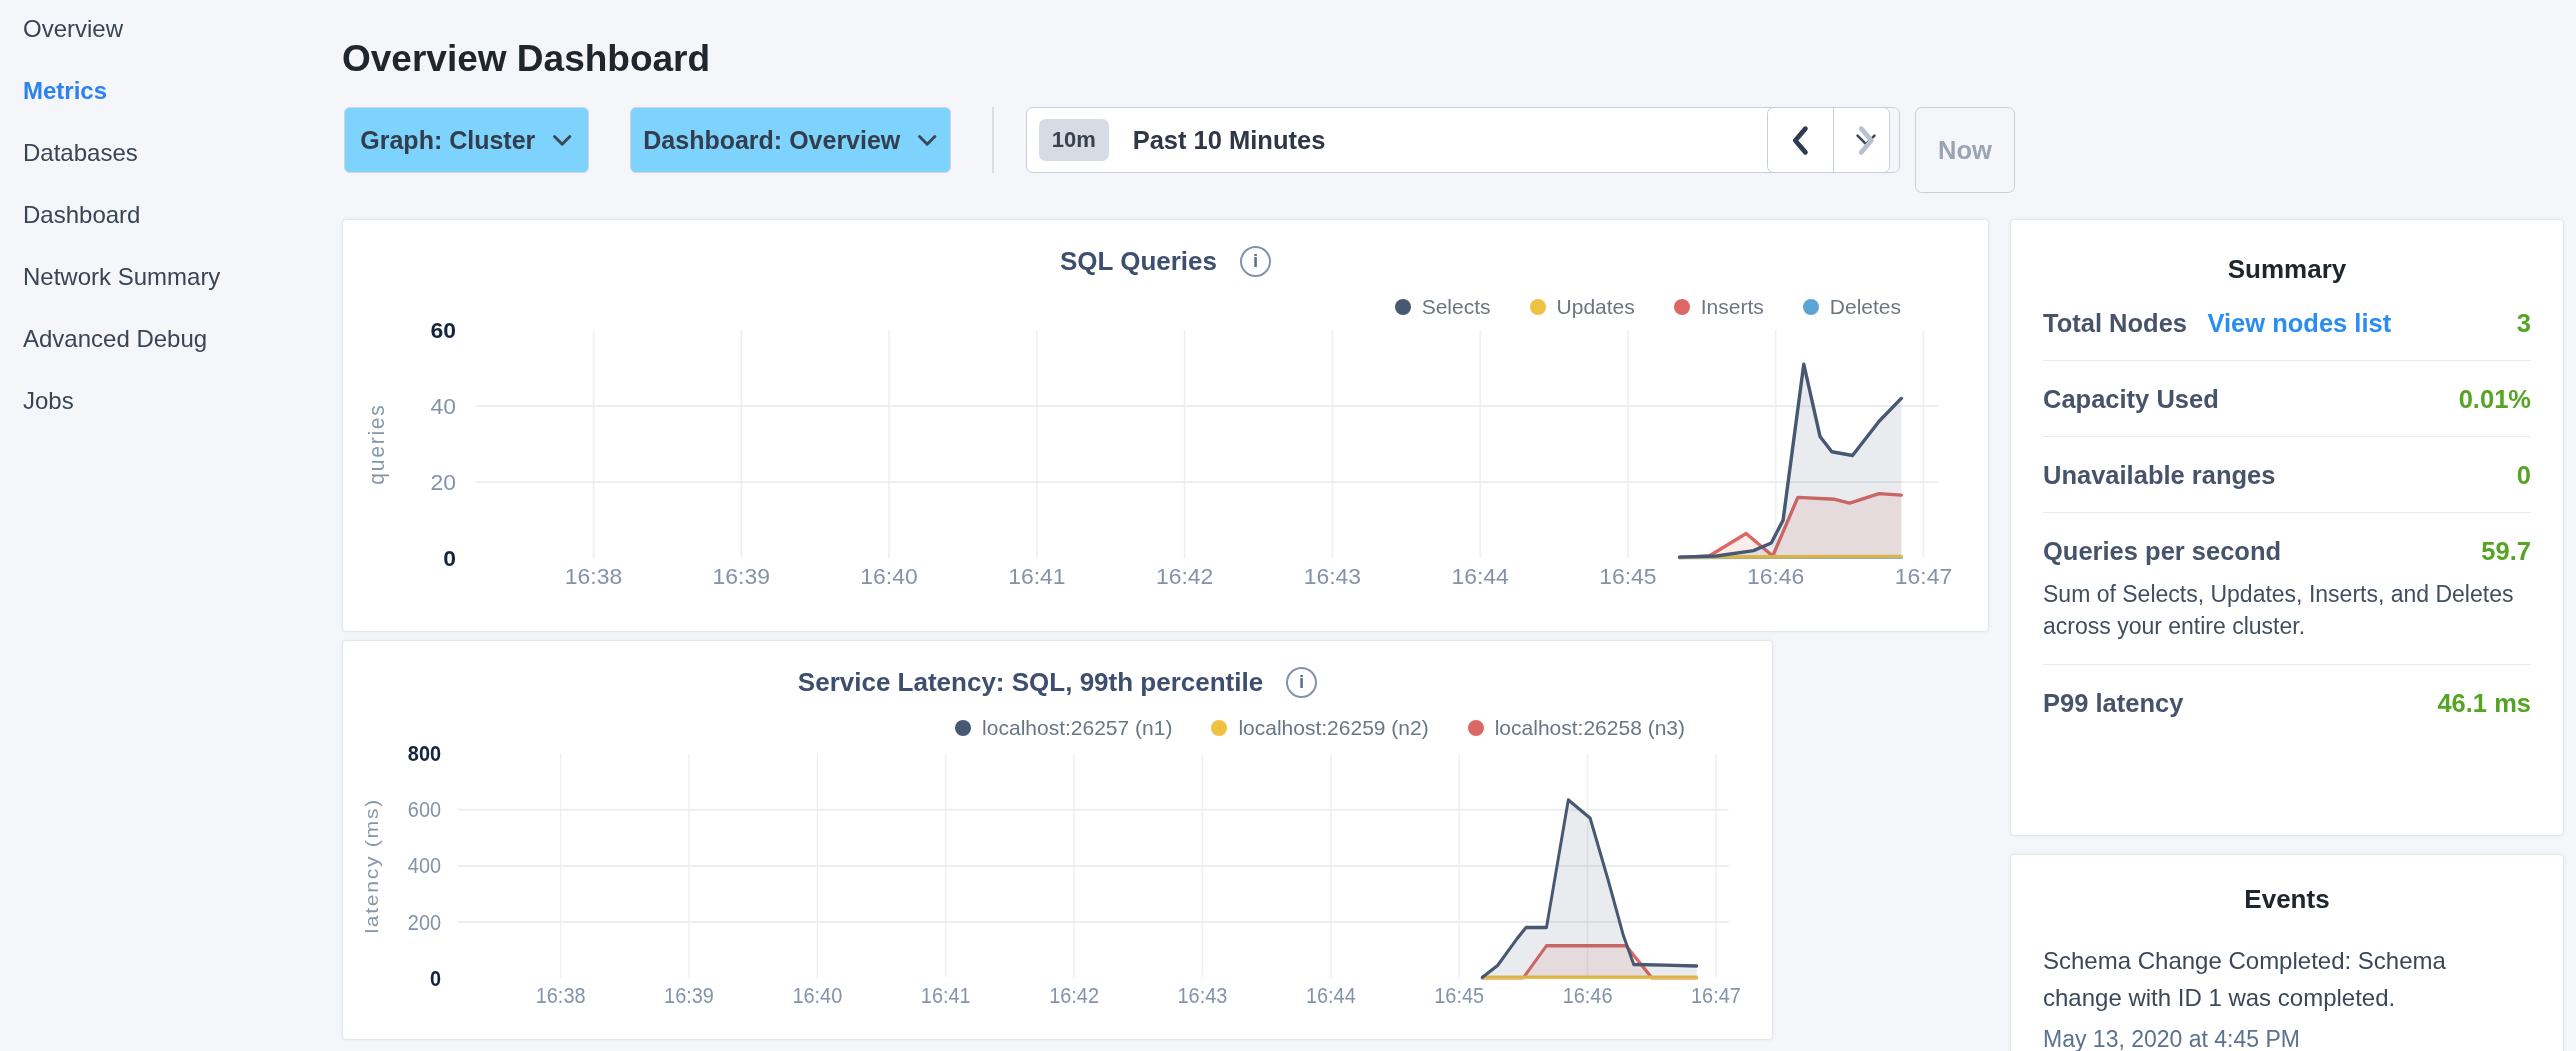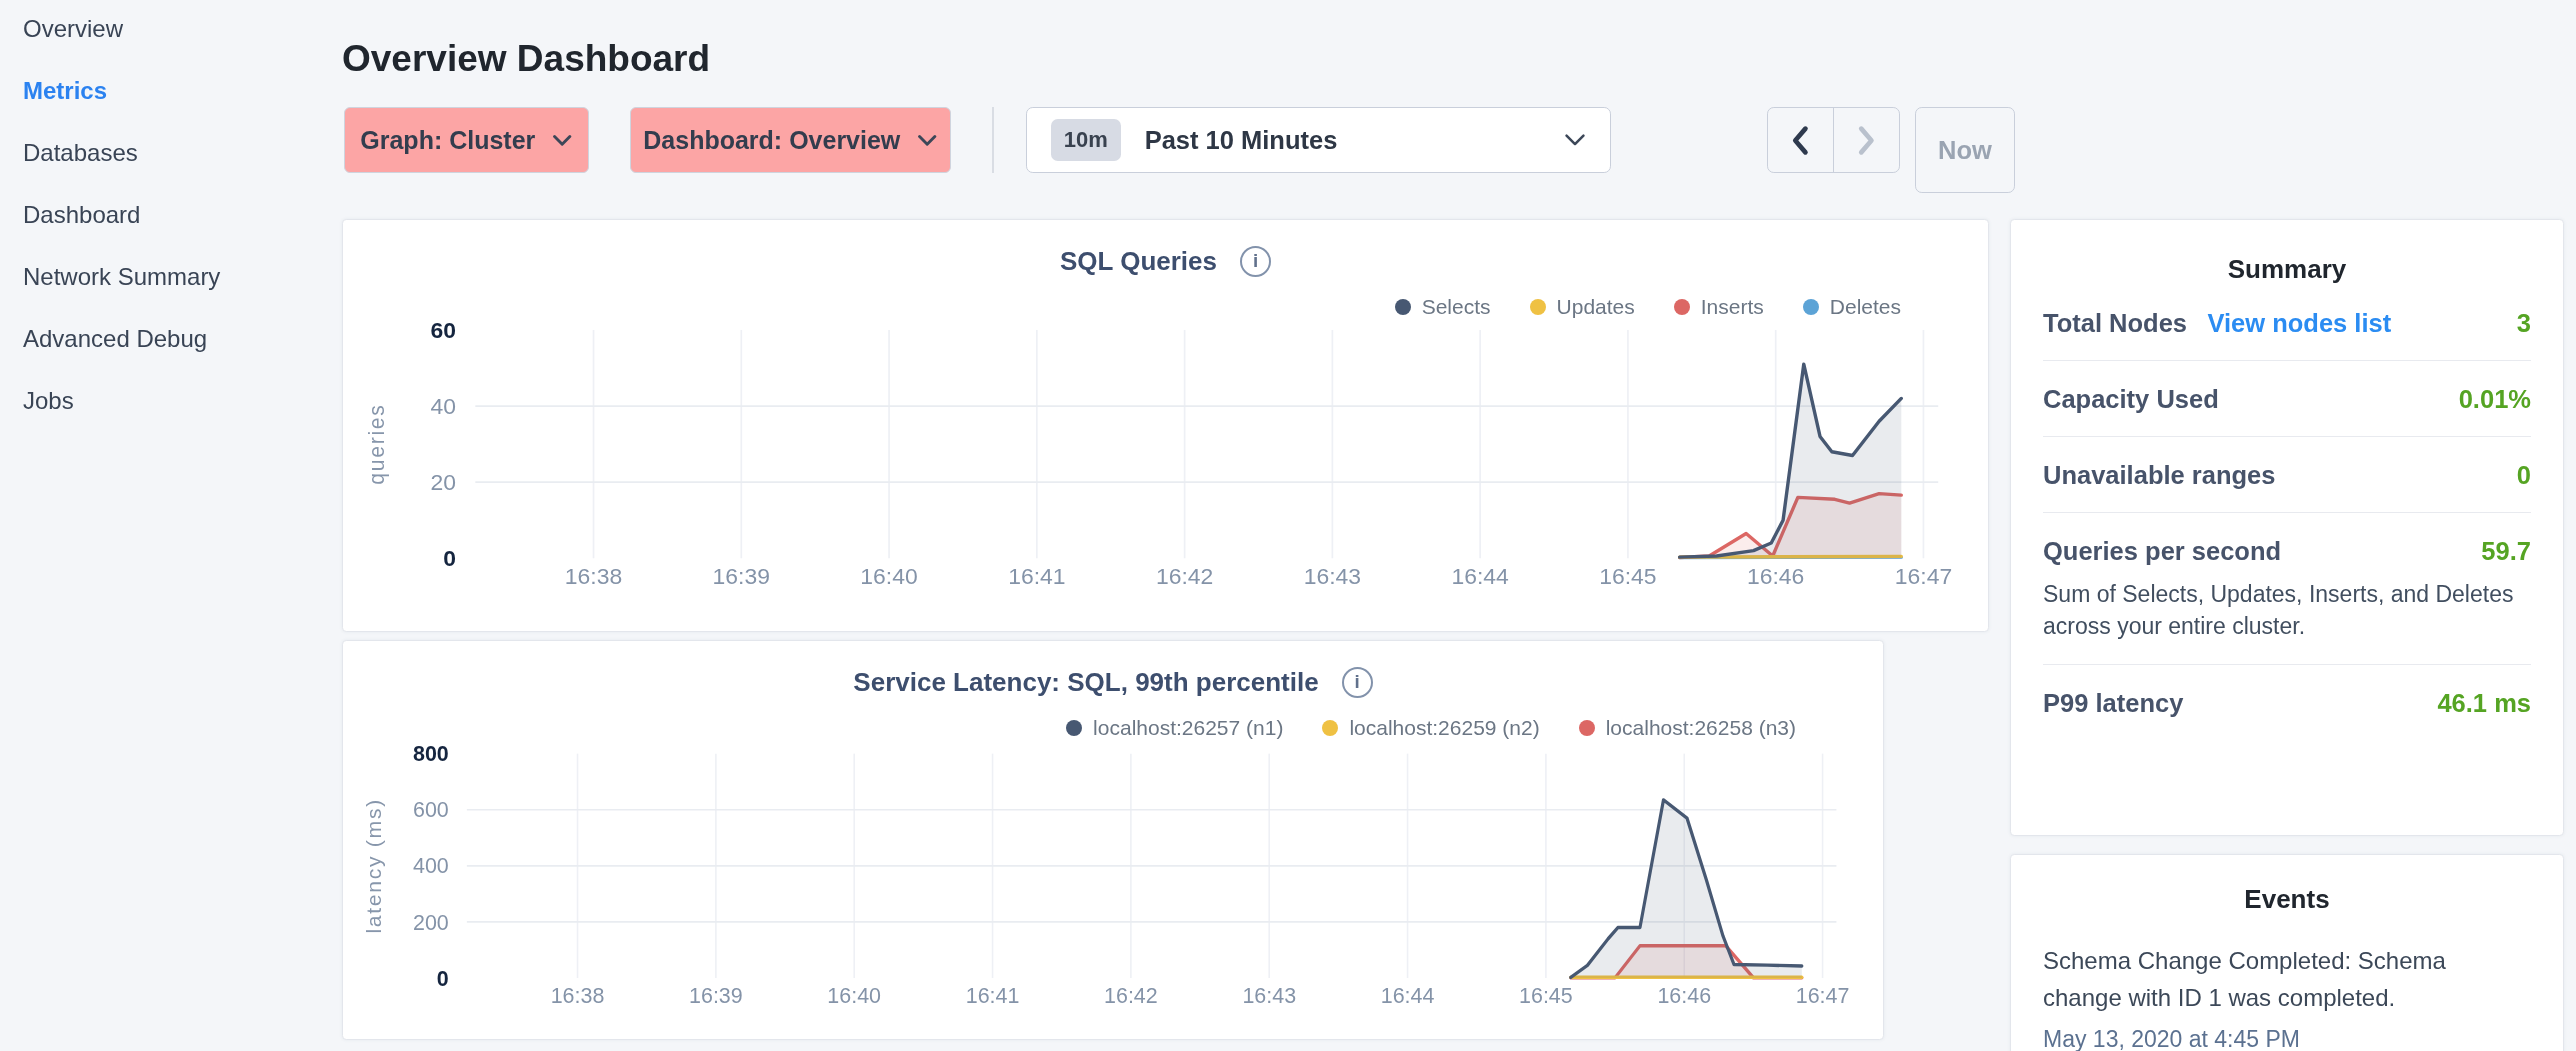--- a/index.html
+++ b/index.html
@@ -9,40 +9,40 @@
     background:#f4f6f9;
     font-family:"Liberation Sans", sans-serif;
     color:#394455;
   }
   
   .sidebar { position:absolute; left:0; top:-1.7px; width:342px; }
   .nav-item { height:62px; line-height:62px; padding-left:23px; font-size:24px; color:#394455; cursor:pointer; }
   .nav-item.active { color:#2b82f0; font-weight:700; }
   
   .main-title { position:absolute; left:342px; top:13.6px; font-size:37px; font-weight:600; color:#20262e; }
-  .dropdown-btn { position:absolute; top:107px; height:66px; background:#fca5a5; border:1.7px solid #cfd4de;
+  .dropdown-btn { position:absolute; top:107px; height:66px; background:#7dd3fc; border:1.7px solid #cfd4de;
     border-radius:6px; display:flex; align-items:center; justify-content:center; gap:17px;
     font-size:25px; font-weight:700; color:#333d4e; cursor:pointer; }
   #graph-dropdown { left:344px; width:245px; }
   #dashboard-dropdown { left:630px; width:321px; }
   .toolbar-divider { position:absolute; left:992px; top:107px; width:1.7px; height:66px; background:#d9dde4; }
-  .time-picker { position:absolute; left:1026px; top:107px; width:585px; height:66px; background:#fff;
-    border:1.7px solid #c9cfdb; border-radius:6.8px; display:flex; align-items:center; padding:0 24px; gap:24px; cursor:pointer; }
+  .time-picker { position:absolute; left:1026px; top:107px; width:864px; height:66px; background:#fff;
+    border:1.7px solid #c9cfdb; border-radius:6.8px; display:flex; align-items:center; padding:0 12px; gap:24px; cursor:pointer; }
   .time-badge { background:#d7dbe4; border-radius:6.8px; padding:7.7px 12.8px; font-size:22px; font-weight:700; color:#39424f; }
   .time-label { font-size:25.5px; font-weight:700; color:#2e3745; flex:1; text-align:left; }
   .seg-nav { position:absolute; left:1767px; top:107px; width:133px; height:66px; border:1.7px solid #c9cfdb; border-radius:6.8px; display:flex; background:transparent; }
   .seg-half { flex:1; display:flex; align-items:center; justify-content:center; cursor:pointer; }
   .seg-half:first-child { border-right:1.7px solid #c9cfdb; }
   .btn-now { position:absolute; left:1915px; top:107px; width:100px; height:86px; border:1.7px solid #c9cfdb;
     border-radius:6.8px; display:flex; align-items:center; justify-content:center;
     font-size:25.5px; font-weight:700; color:#9aa4b2; background:transparent; cursor:default; }
   
   .panel { position:absolute; background:#fff; border:0.9px solid #e3e6ec; border-radius:4.3px; box-shadow:0 0 3.4px rgba(67,90,111,.08); }
   #chart-panel-0 { left:342px; top:219px; width:1647px; height:413px; }
-  #chart-panel-1 { left:342px; top:640px; width:1542px; height:400px; }
+  #chart-panel-1 { left:342px; top:640px; width:1431px; height:400px; }
   #summary-panel { left:2010px; top:219px; width:554px; height:617px; }
   #events-panel  { left:2010px; top:854px; width:554px; height:255px; }
   
   .chart-title-row { position:absolute; top:25.5px; left:0; right:0; display:flex; justify-content:center; align-items:center; gap:23px; }
   .chart-title { font-size:26px; font-weight:700; color:#3d4e6e; }
   .info-icon { width:31px; height:31px; border:2.1px solid #8292ab; border-radius:50%; color:#61718c;
     font-size:18.7px; font-weight:700; display:flex; align-items:center; justify-content:center; cursor:pointer; }
   .legend { position:absolute; top:75px; right:87px; display:flex; gap:39px; align-items:center; }
   .legend-item { display:flex; align-items:center; gap:11px; font-size:21px; color:#6b7684; }
   .legend-dot { width:16px; height:16px; border-radius:50%; }

